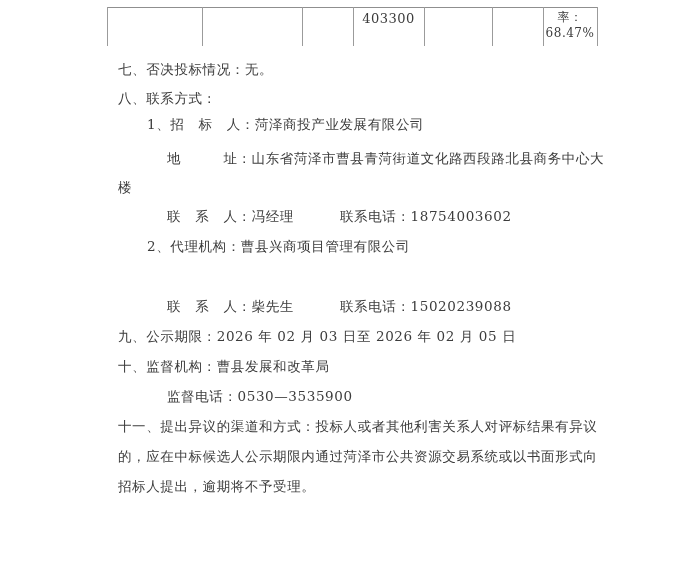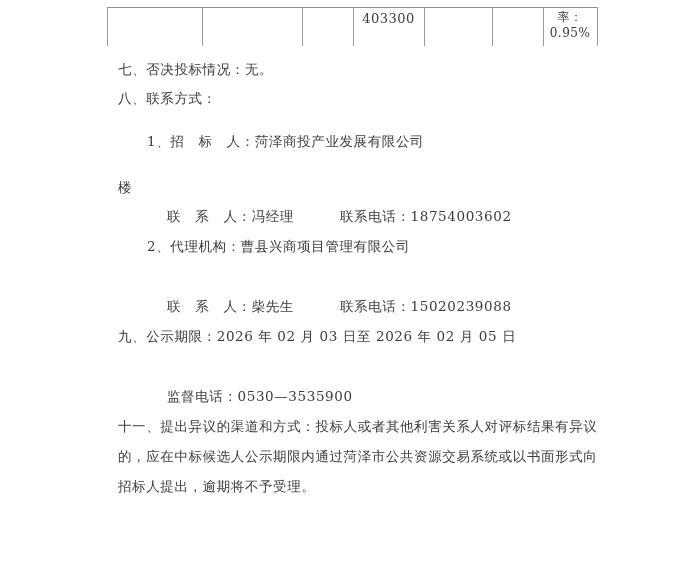--- a/index.html
+++ b/index.html
@@ -54,35 +54,37 @@
   <div class="vline v3"></div>
   <div class="vline v4"></div>
   <div class="vline v5"></div>
   <div class="vline v6"></div>
   <div class="vline v7"></div>
   <div class="vline v8"></div>
 
   <div class="cell-bid">403300</div>
   <div class="cell-rate">
     <div>率：</div>
-    <div>0.95%</div>
+    <div>68.47%</div>
   </div>
 
   <div class="line l0" style="top:90px">八、联系方式：</div>
   <div class="line l0" style="top:61px">七、否决投标情况：无。</div>
 
-  <div class="line l1" style="top:133px">1、招　标　人：菏泽商投产业发展有限公司</div>
+  <div class="line l1" style="top:116px">1、招　标　人：菏泽商投产业发展有限公司</div>
+  <div class="line l2" style="top:150px">地　　　址：山东省菏泽市曹县青菏街道文化路西段路北县商务中心大</div>
   <div class="line l0" style="top:179px">楼</div>
   <div class="line l2" style="top:208px">联　系　人：冯经理</div>
   <div class="line phone" style="top:208px">联系电话：18754003602</div>
 
   <div class="line l1" style="top:238px">2、代理机构：曹县兴商项目管理有限公司</div>
   <div class="line l2" style="top:298px">联　系　人：柴先生</div>
   <div class="line phone" style="top:298px">联系电话：15020239088</div>
 
   <div class="line l0" style="top:328px">九、公示期限：2026 年 02 月 03 日至 2026 年 02 月 05 日</div>
+  <div class="line l0" style="top:358px">十、监督机构：曹县发展和改革局</div>
   <div class="line l2" style="top:388px">监督电话：0530—3535900</div>
 
   <div class="line l0" style="top:448px">的，应在中标候选人公示期限内通过菏泽市公共资源交易系统或以书面形式向</div>
   <div class="line l0" style="top:418px">十一、提出异议的渠道和方式：投标人或者其他利害关系人对评标结果有异议</div>
   <div class="line l0" style="top:478px">招标人提出，逾期将不予受理。</div>
 
 </div>
 
 </body></html>

